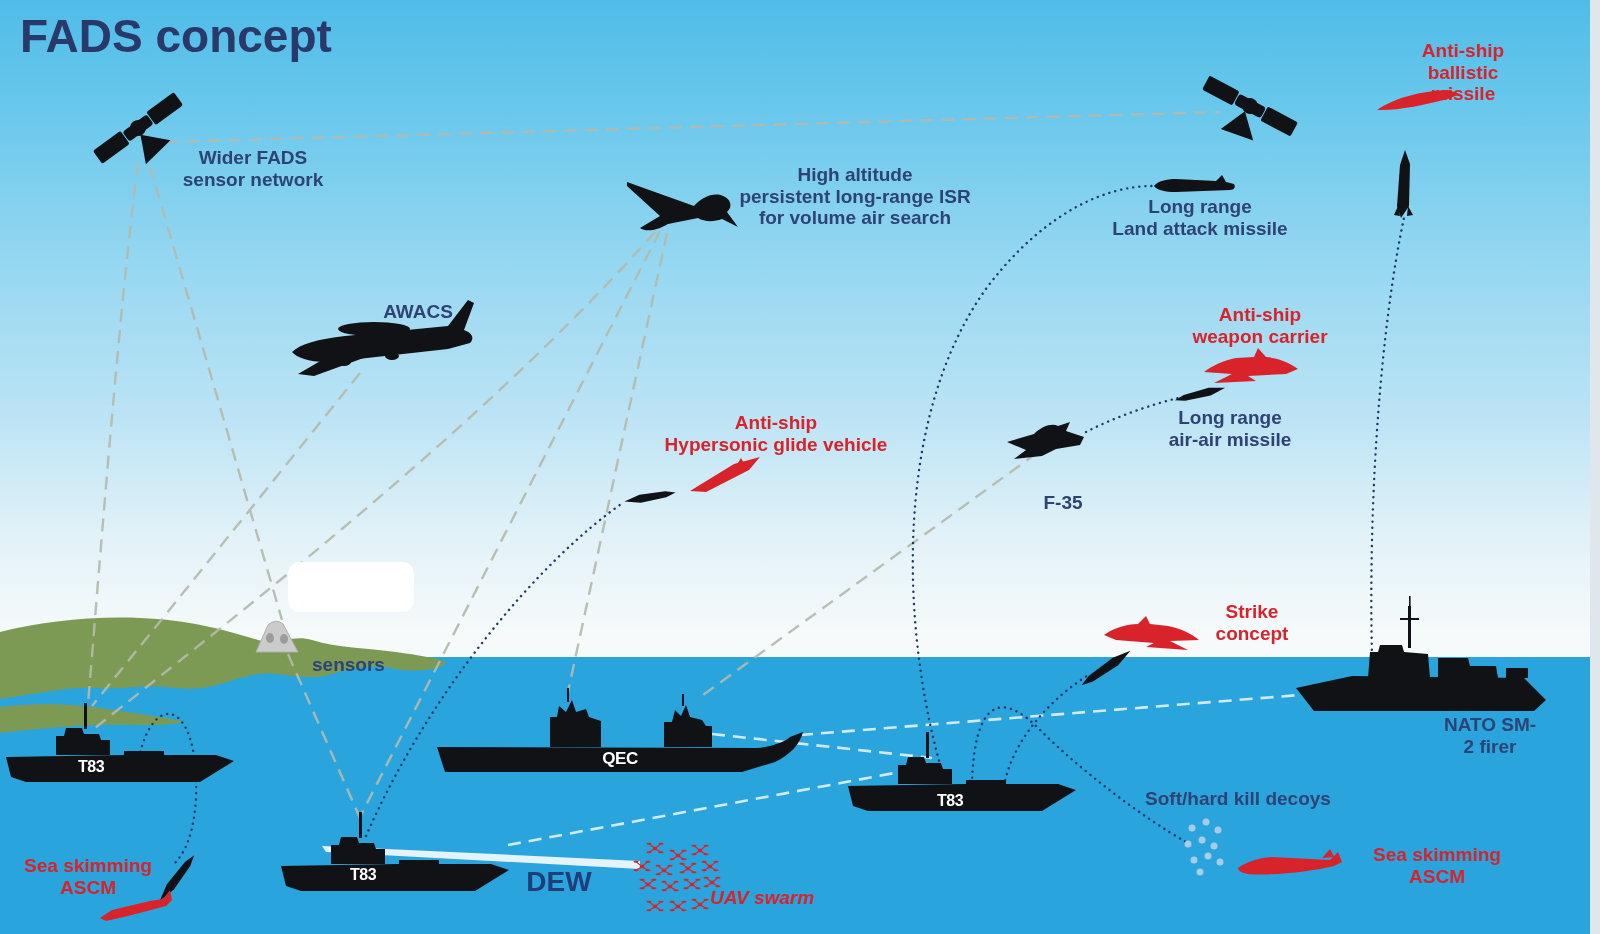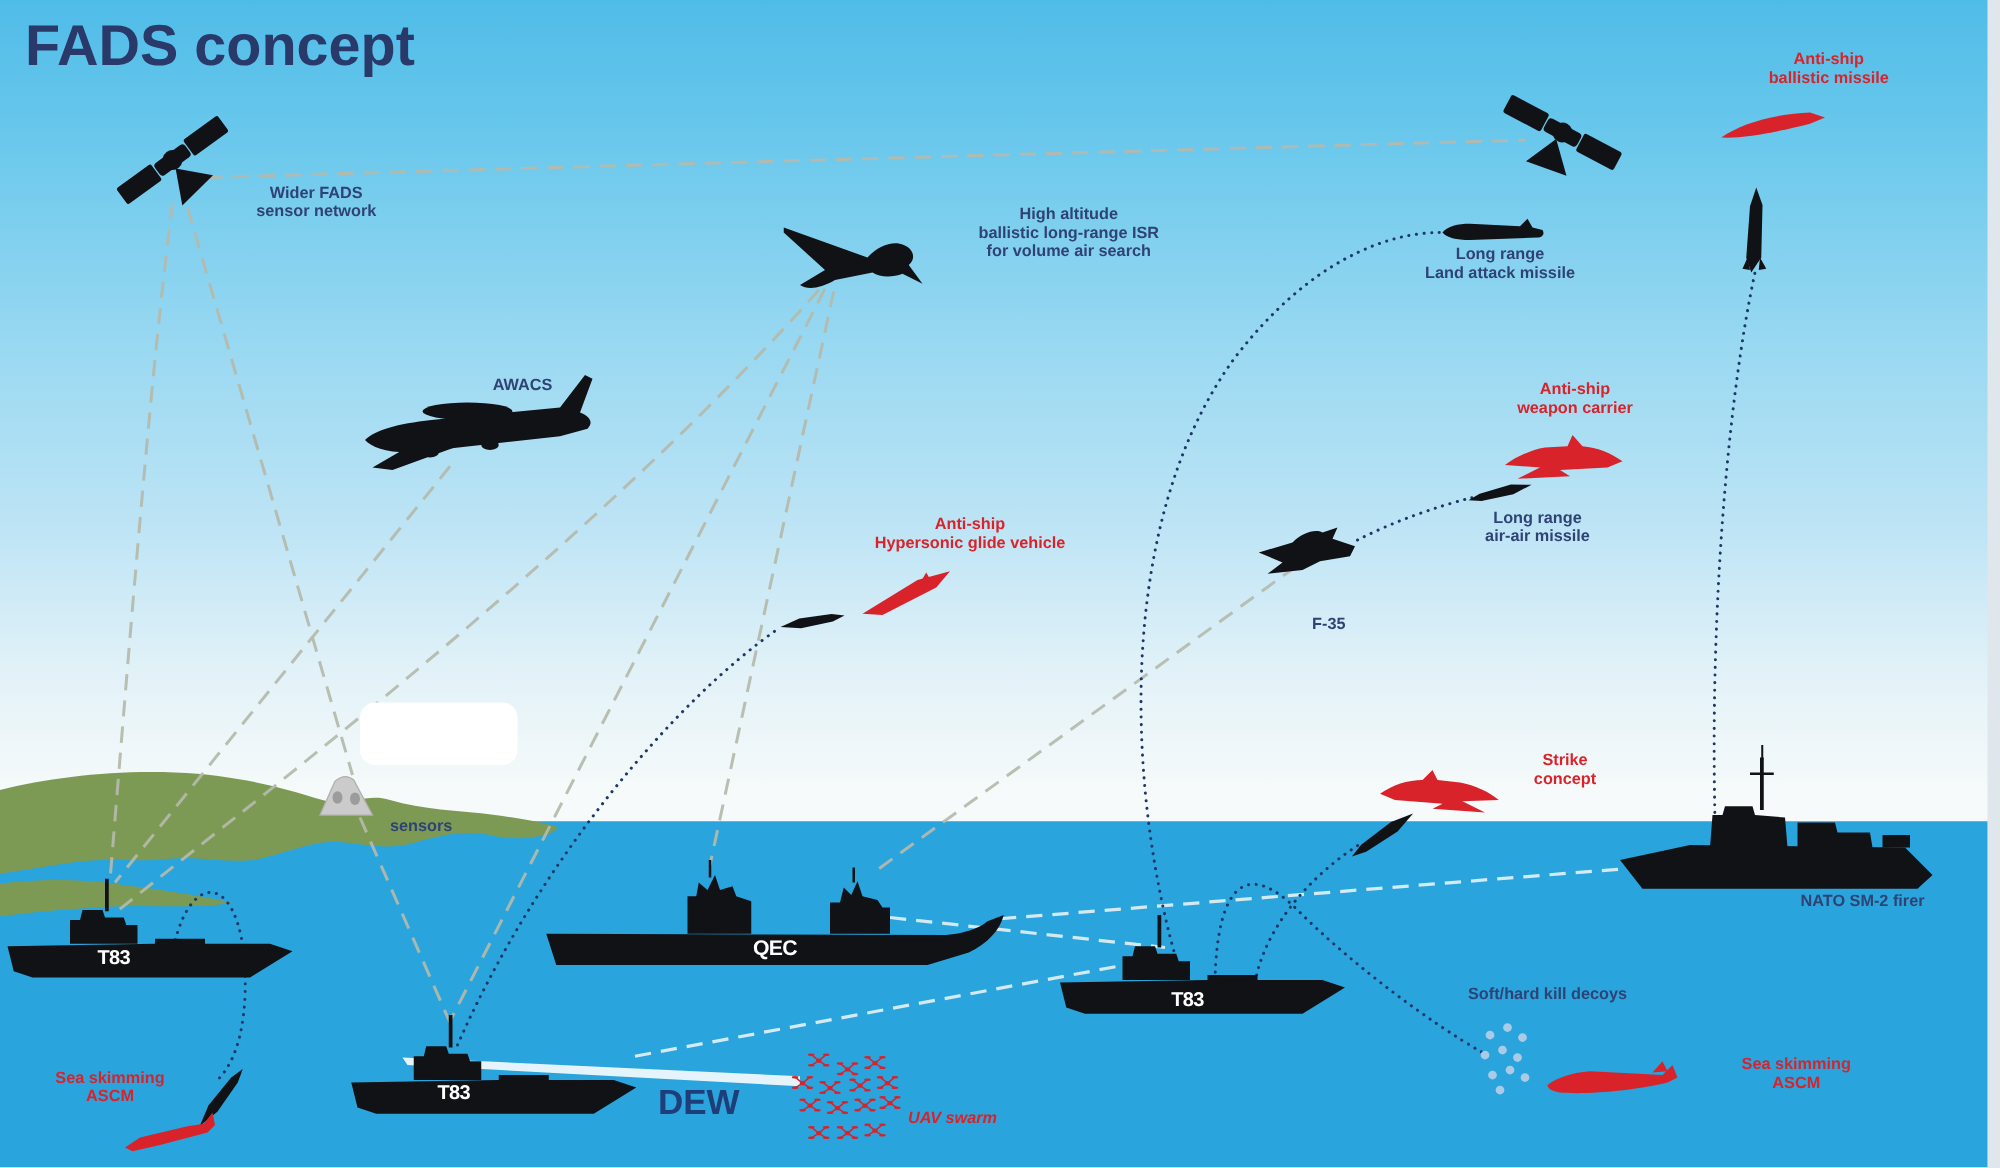--- a/index.html
+++ b/index.html
@@ -8,21 +8,21 @@
     --traj:#1d3766; --decoy:#a9cbe6;
   }
   html,body{margin:0;padding:0;background:#dfe7ec;}
   #stage{
     position:relative;width:1590px;height:934px;overflow:hidden;
     font-family:"Liberation Sans",sans-serif;
     background:linear-gradient(180deg,#4fbce8 0%,#6ac8ec 12%,#95d7f1 28%,#bde4f5 45%,#e3f2f8 58%,#f6fafa 68%,#f6fafa 100%);
   }
   svg{position:absolute;left:0;top:0;z-index:1;}
   .label{position:absolute;z-index:2;white-space:pre-line;text-align:center;
-    transform:translateX(-50%);font-weight:600;font-size:13px;line-height:1.14;color:var(--navy);}
+    transform:translateX(-50%);font-weight:600;font-size:19px;line-height:1.14;color:var(--navy);}
   .label.red{color:var(--red);}
   .label.leftalign{transform:none;text-align:left;}
   .ship-label{position:absolute;z-index:2;transform:translateX(-50%);color:#fff;
     font-weight:700;font-size:16px;letter-spacing:-0.5px;line-height:1;}
   .qec-label{font-size:17px;}
   #title{position:absolute;left:20px;top:12px;z-index:2;font-size:46px;font-weight:800;
     color:#28396a;letter-spacing:0px;line-height:1.05;}
   .dew-label{font-weight:700;font-size:28px;color:var(--navy-dark);}
   .blk{fill:var(--blk);}
   .redf{fill:var(--red);}
@@ -203,21 +203,21 @@
       <use href="#uav" transform="translate(678,906) scale(0.85)"></use>
       <use href="#uav" transform="translate(700,904) scale(0.85)"></use>
     </g>
   </svg>
 
   <div id="title">FADS concept</div>
 
   <div class="label" style="left:253px;top:147px;">Wider FADS
 sensor network</div>
   <div class="label" style="left:855px;top:164px;">High altitude
-ballistic long-range ISR
+persistent long-range ISR
 for volume air search</div>
   <div class="label" style="left:418px;top:301px;">AWACS</div>
   <div class="label" style="left:1200px;top:196px;">Long range
 Land attack missile</div>
   <div class="label red" style="left:1463px;top:40px;">Anti-ship
 ballistic missile</div>
   <div class="label red" style="left:1260px;top:304px;">Anti-ship
 weapon carrier</div>
   <div class="label" style="left:1230px;top:407px;">Long range
 air-air missile</div>

